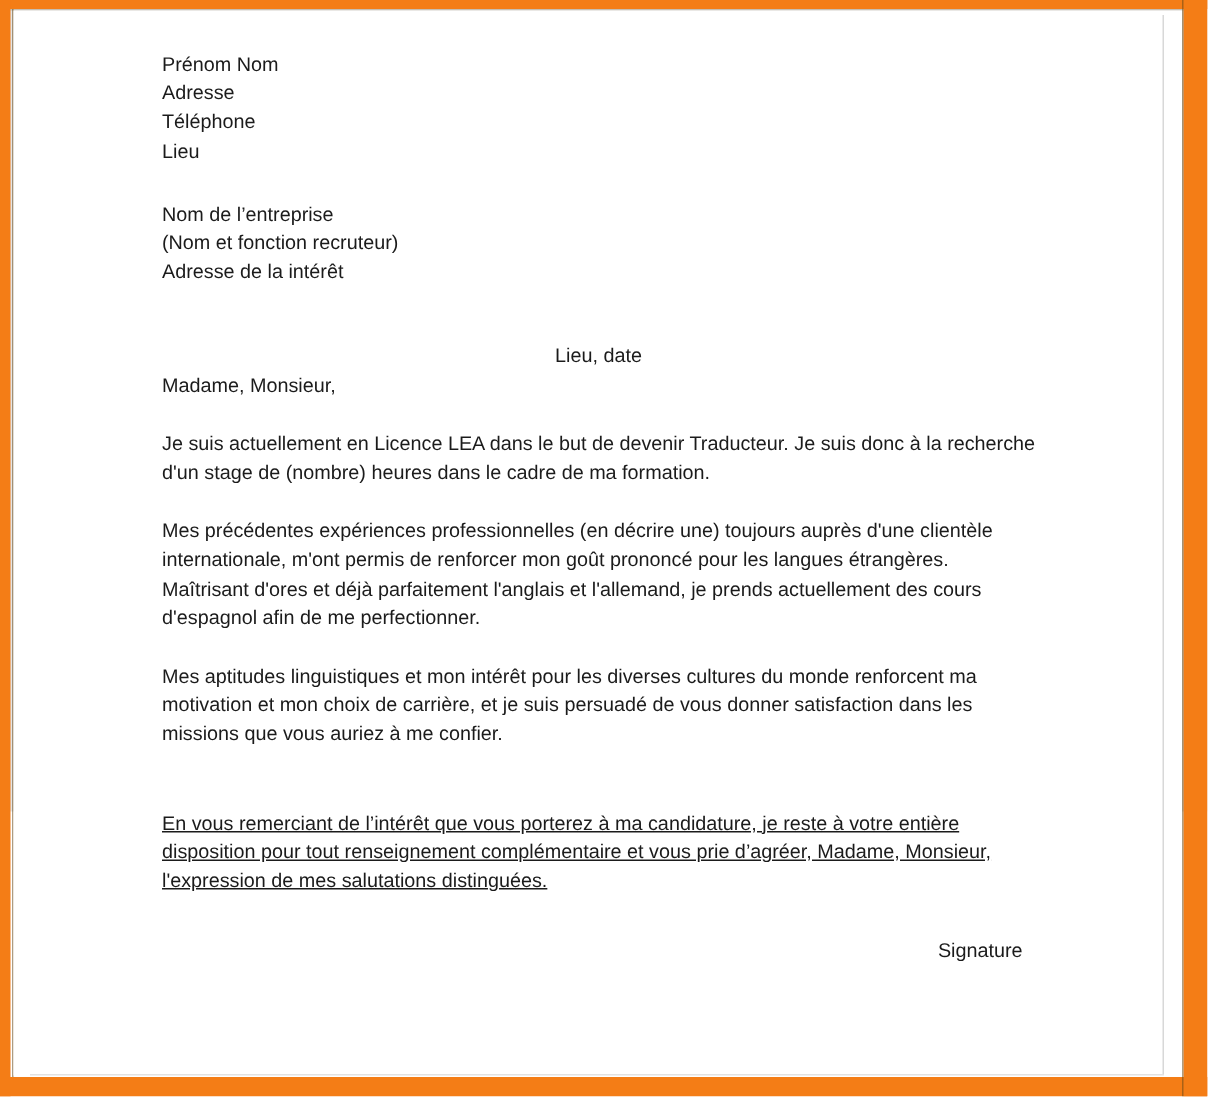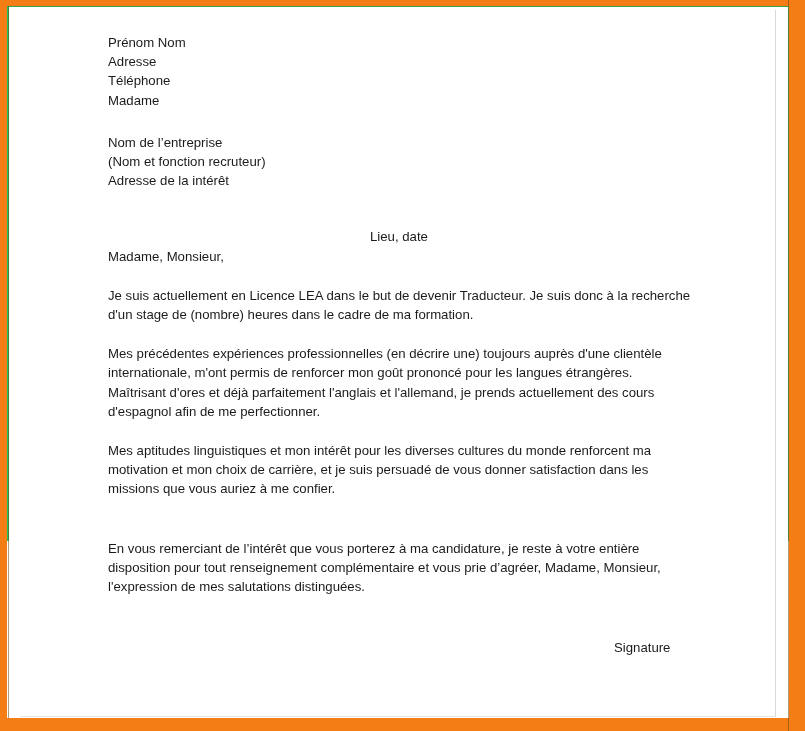--- a/index.html
+++ b/index.html
@@ -12,21 +12,21 @@
     height: 731px;
     overflow: hidden;
     font-family: "Liberation Sans", sans-serif;
   }
 
   
   .page-frame {
     position: relative;
     width: 805px;
     height: 541px;
-    background: #22c55e;
+    background: #e5e5e5;
     box-sizing: border-box;
   }
   .band {
     position: absolute;
     background: #F47D16;
   }
   .band-top    { left: 0;   top: 0;     width: 805px; height: 6px; }
   .band-left   { left: 0;   top: 0;     width: 7px;   height: 731px; }
   .band-right  { left: 789px; top: 0;   width: 16px;  height: 731px; }
   .band-bottom { left: 0;   top: 718px; width: 805px; height: 13px; }
@@ -90,25 +90,26 @@
   .recipient-line { white-space: nowrap; }
 
   .place-date {
     margin-top: 37px;
     padding-left: 262px;
   }
 
   .salutation { }
 
   .para { margin-top: 20px; }
-  .para-closing { margin-top: 40px; }
+  .para-closing { margin-top: 40px; text-decoration: underline; }
 
   .signature {
-    margin-top: 42px;
+    margin-top: 28px;
     padding-left: 506px;
+    text-align: center;
   }
 </style>
 </head>
 <body>
 
 <div class="page-frame">
 
   <div class="band band-top"></div>
   <div class="band band-left"></div>
   <div class="band band-right"></div>
@@ -121,21 +122,21 @@
   <div class="sheet"></div>
   <div class="hairline"></div>
   <div class="hairline-bottom"></div>
 
   <div class="letter">
 
     <div class="sender-block">
       <div class="sender-line">Prénom Nom</div>
       <div class="sender-line">Adresse</div>
       <div class="sender-line">Téléphone</div>
-      <div class="sender-line">Madame</div>
+      <div class="sender-line">Lieu</div>
     </div>
 
     <div class="recipient-block">
       <div class="recipient-line">Nom de l’entreprise</div>
       <div class="recipient-line">(Nom et fonction recruteur)</div>
       <div class="recipient-line">Adresse de la intérêt</div>
     </div>
 
     <div class="place-date">Lieu, date</div>
 

